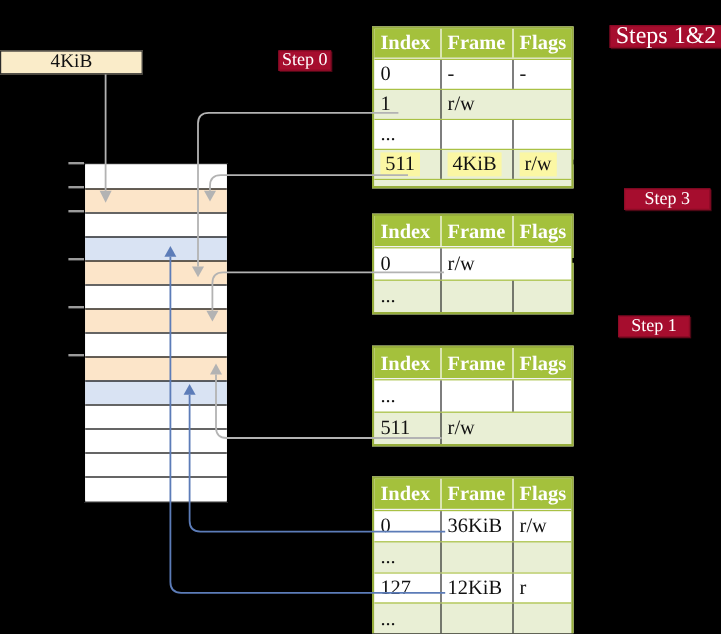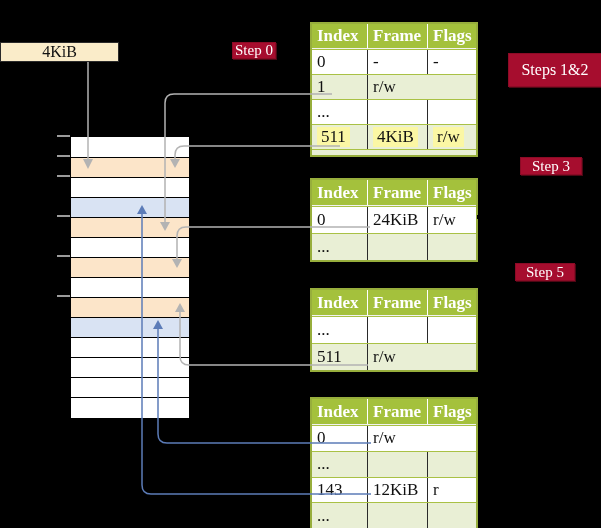--- a/index.html
+++ b/index.html
@@ -15,22 +15,22 @@
     display:flex;align-items:center;justify-content:center;
     font-size:16px;color:#111;
   }
   
   .badge{
     position:absolute;background:#a60d2e;color:#fff;
     display:flex;align-items:center;justify-content:center;
     font-size:15px;box-shadow:1px 1px 0 #4d0714;border:1px solid #8c0b26;
   }
   .step0  {left:188px;top:42px; width:44px;height:17px;margin-left:44px;}
-  .steps12{left:508px;top:21px; width:94px;height:34px;font-size:16px;margin-top:32px;}
-  .step3  {left:520px;top:157px;width:62px;height:18px;}
+  .steps12{left:508px;top:21px; width:94px;height:19px;font-size:20px;}
+  .step3  {left:520px;top:157px;width:72px;height:18px;}
   .step4  {left:515px;top:263px;width:60px;height:18px;}
   
   .memcol{
     position:absolute;left:70px;top:136px;width:120px;height:283px;
     border:1.5px solid #000;background:#fff;
   }
   .mrow{height:20px;border-top:1px solid #000;}
   .mrow:first-child{border-top:none;}
   .tick{position:absolute;left:57px;width:13px;height:2px;background:#9b9b9b;}
   
@@ -67,21 +67,21 @@
 
 <div class="stage">
 
   <div class="box4kib">
     <span>4KiB</span>
   </div>
 
   <div class="badge step0">Step 0</div>
   <div class="badge steps12">Steps 1&amp;2</div>
   <div class="badge step3">Step 3</div>
-  <div class="badge step4">Step 5</div>
+  <div class="badge step4">Step 1</div>
 
   <div class="memcol" id="memcol">
       <div class="mrow" style="background: rgb(255, 255, 255);"></div>
       <div class="mrow" style="background: rgb(252, 229, 201);"></div>
       <div class="mrow" style="background: rgb(255, 255, 255);"></div>
       <div class="mrow" style="background: rgb(217, 227, 243);"></div>
       <div class="mrow" style="background: rgb(252, 229, 201);"></div>
       <div class="mrow" style="background: rgb(255, 255, 255);"></div>
       <div class="mrow" style="background: rgb(252, 229, 201);"></div>
       <div class="mrow" style="background: rgb(255, 255, 255);"></div>
@@ -134,21 +134,20 @@
       <div class="strip"></div>
     </div>
   <div class="ptable t2" id="table-1">
       <div class="thead">
         <div class="hcell c0">Index</div>
         <div class="hcell c1">Frame</div>
         <div class="hcell c2">Flags</div>
       </div>
       <div class="trow">
         <div class="tcell c0">0</div>
-        <div class="tcell c1">24KiB</div>
         <div class="tcell c2">r/w</div>
       </div>
       <div class="trow shaded">
         <div class="tcell c0">...</div>
         <div class="tcell c1"></div>
         <div class="tcell c2"></div>
       </div>
     </div>
   <div class="ptable t3" id="table-2">
       <div class="thead">
@@ -167,29 +166,30 @@
       </div>
     </div>
   <div class="ptable t4" id="table-3">
       <div class="thead">
         <div class="hcell c0">Index</div>
         <div class="hcell c1">Frame</div>
         <div class="hcell c2">Flags</div>
       </div>
       <div class="trow">
         <div class="tcell c0">0</div>
-        <div class="tcell c2">r/w</div>
-      </div>
-      <div class="trow shaded">
-        <div class="tcell c0">...</div>
-        <div class="tcell c1"></div>
-        <div class="tcell c2"></div>
-      </div>
-      <div class="trow">
-        <div class="tcell c0">143</div>
+        <div class="tcell c1">36KiB</div>
+        <div class="tcell c2">r/w</div>
+      </div>
+      <div class="trow shaded">
+        <div class="tcell c0">...</div>
+        <div class="tcell c1"></div>
+        <div class="tcell c2"></div>
+      </div>
+      <div class="trow">
+        <div class="tcell c0">127</div>
         <div class="tcell c1">12KiB</div>
         <div class="tcell c2">r</div>
       </div>
       <div class="trow shaded">
         <div class="tcell c0">...</div>
         <div class="tcell c1"></div>
         <div class="tcell c2"></div>
       </div>
     </div>
 

